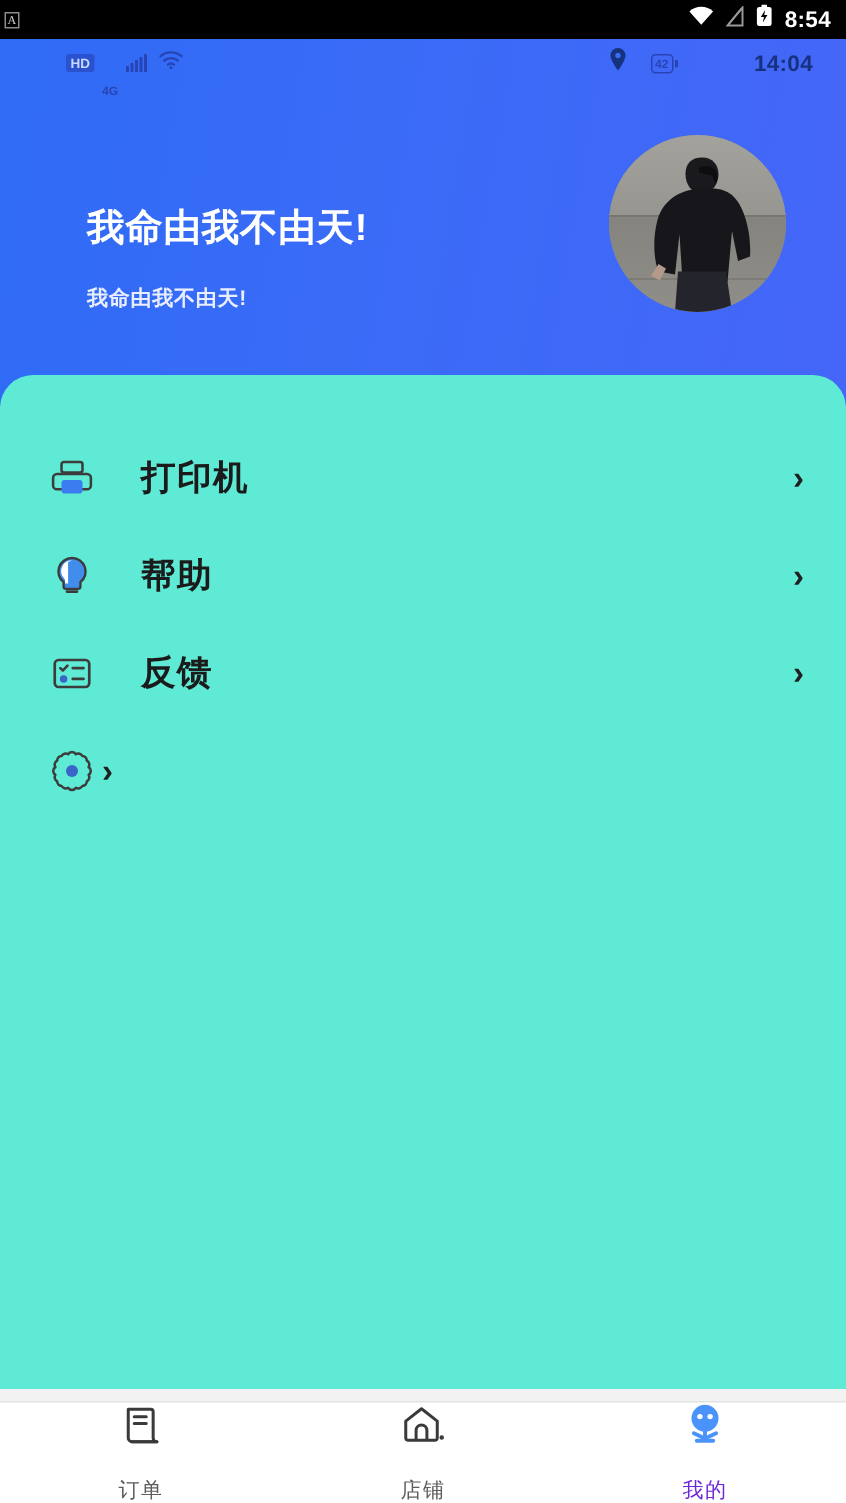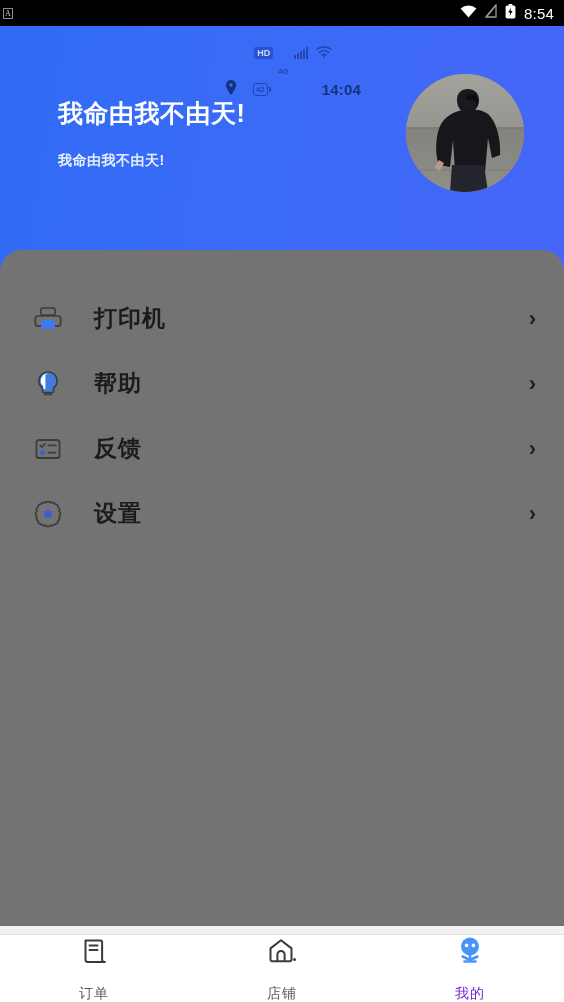--- a/index.html
+++ b/index.html
@@ -19,32 +19,31 @@
     display:flex; align-items:center; justify-content:space-between;
     padding:0 10px 0 3px;
   }
   .sysbar-left { display:flex; align-items:center; }
   .a-badge {
     font-size:8px; line-height:9px; color:#cfcfcf;
     border:1px solid #8a8a8a; padding:0 1px; letter-spacing:0;
     font-family:"Liberation Serif", serif;
   }
   .sysbar-right { display:flex; align-items:center; gap:8px; }
-  .sys-time { font-size:15px; font-weight:normal; color:#fff; letter-spacing:0.2px; }
+  .sys-time { font-size:15px; font-weight:bold; color:#fff; letter-spacing:0.2px; }
 
   
   .header {
     position:absolute; top:26px; left:0; width:564px; height:245px;
     background:linear-gradient(100deg,#2f6bf5 0%,#3a6bf7 45%,#4566f8 100%);
   }
   .appbar {
     position:absolute; top:0; left:0; width:564px; height:32px;
     display:flex; align-items:center; justify-content:space-between;
     padding:0 22px 0 44px;
-    flex-direction:column;
   }
   .appbar-left { display:flex; align-items:center; gap:5px; }
   .hd-chip {
     font-size:9px; font-weight:bold; color:#1b3ea8;
     background:#2a52cf; color:#c9d8ff;
     border-radius:2px; padding:1px 3px; line-height:10px;
   }
   .net-label { font-size:8px; color:#2744b5; font-weight:bold; position:relative; top:-4px;margin-top:45px; }
   .bars { display:flex; align-items:flex-end; gap:1px; height:12px; }
   .bars i { width:2px; background:#2744b5; display:block; border-radius:0.5px; }
@@ -57,32 +56,32 @@
     font-size:8px; font-weight:bold; color:#2744b5;
     padding:0 2px; line-height:11px; position:relative;
   }
   .batt-chip:after{
     content:""; position:absolute; right:-4px; top:3px;
     width:2px; height:5px; background:#2744b5; border-radius:0 1px 1px 0;
   }
   .app-time { font-size:15px; color:#16327f; font-weight:bold; letter-spacing:0.2px;margin-left:38px; }
 
   .profile { position:absolute; left:0; top:32px; width:564px; padding:0 40px 0 58px;
-             display:flex; align-items:center; justify-content:space-between; height:150px; }
+             display:flex; align-items:flex-end; justify-content:space-between; height:150px; }
   .p-title { font-size:25px; font-weight:bold; color:#ffffff; letter-spacing:0.5px; }
   .p-sub   { font-size:14px; font-weight:bold; color:#e8eeff; margin-top:22px; letter-spacing:0.5px; }
   .avatar {
     width:118px; height:118px; border-radius:50%; overflow:hidden; flex:0 0 auto;
     background:#8d8d87; position:relative;
   }
 
   
   .card {
     position:absolute; top:250px; left:0; width:564px; height:676px;
-    background:#737373; border-radius:22px 22px 0 0;
+    background:#5eead4; border-radius:22px 22px 0 0;
   }
   .menu { padding-top:36px; }
   .row {
     display:flex; align-items:center; height:65px;
     padding:0 28px 0 28px;
   }
   .row .ico { width:40px; flex:0 0 40px; display:flex; align-items:center; justify-content:center; }
   .row .lbl { font-size:23px; color:#1b1b1b; font-weight:bold; margin-left:26px; flex:1; letter-spacing:1px; }
   .chev { color:#202020; font-size:22px; font-weight:bold; line-height:1; }
 
@@ -230,21 +229,20 @@
         <span class="chev">›</span>
       </div>
 
       <div class="row">
         <span class="ico">
           <svg width="30" height="30" viewBox="0 0 30 30">
             <path d="M15 2.4a3.1 3.1 0 0 1 2.6 1.4 3.1 3.1 0 0 1 4.3 1.2 3.1 3.1 0 0 1 3 3.1 3.1 3.1 0 0 1 1.2 4.3 3.1 3.1 0 0 1 0 5.2 3.1 3.1 0 0 1-1.2 4.3 3.1 3.1 0 0 1-3 3.1 3.1 3.1 0 0 1-4.3 1.2 3.1 3.1 0 0 1-5.2 0 3.1 3.1 0 0 1-4.3-1.2 3.1 3.1 0 0 1-3-3.1 3.1 3.1 0 0 1-1.2-4.3 3.1 3.1 0 0 1 0-5.2 3.1 3.1 0 0 1 1.2-4.3 3.1 3.1 0 0 1 3-3.1 3.1 3.1 0 0 1 4.3-1.2A3.1 3.1 0 0 1 15 2.4Z" fill="none" stroke="#3c3c3c" stroke-width="1.7" stroke-linejoin="round"></path>
             <circle cx="15" cy="15" r="4" fill="#3a64c8"></circle>
           </svg>
         </span>
-        <span class="lbl">设置</span>
         <span class="chev">›</span>
       </div>
 
     </div>
   </div>
 
   <div class="navwrap">
     <div class="navbar">
 
       <div class="nav-item">

